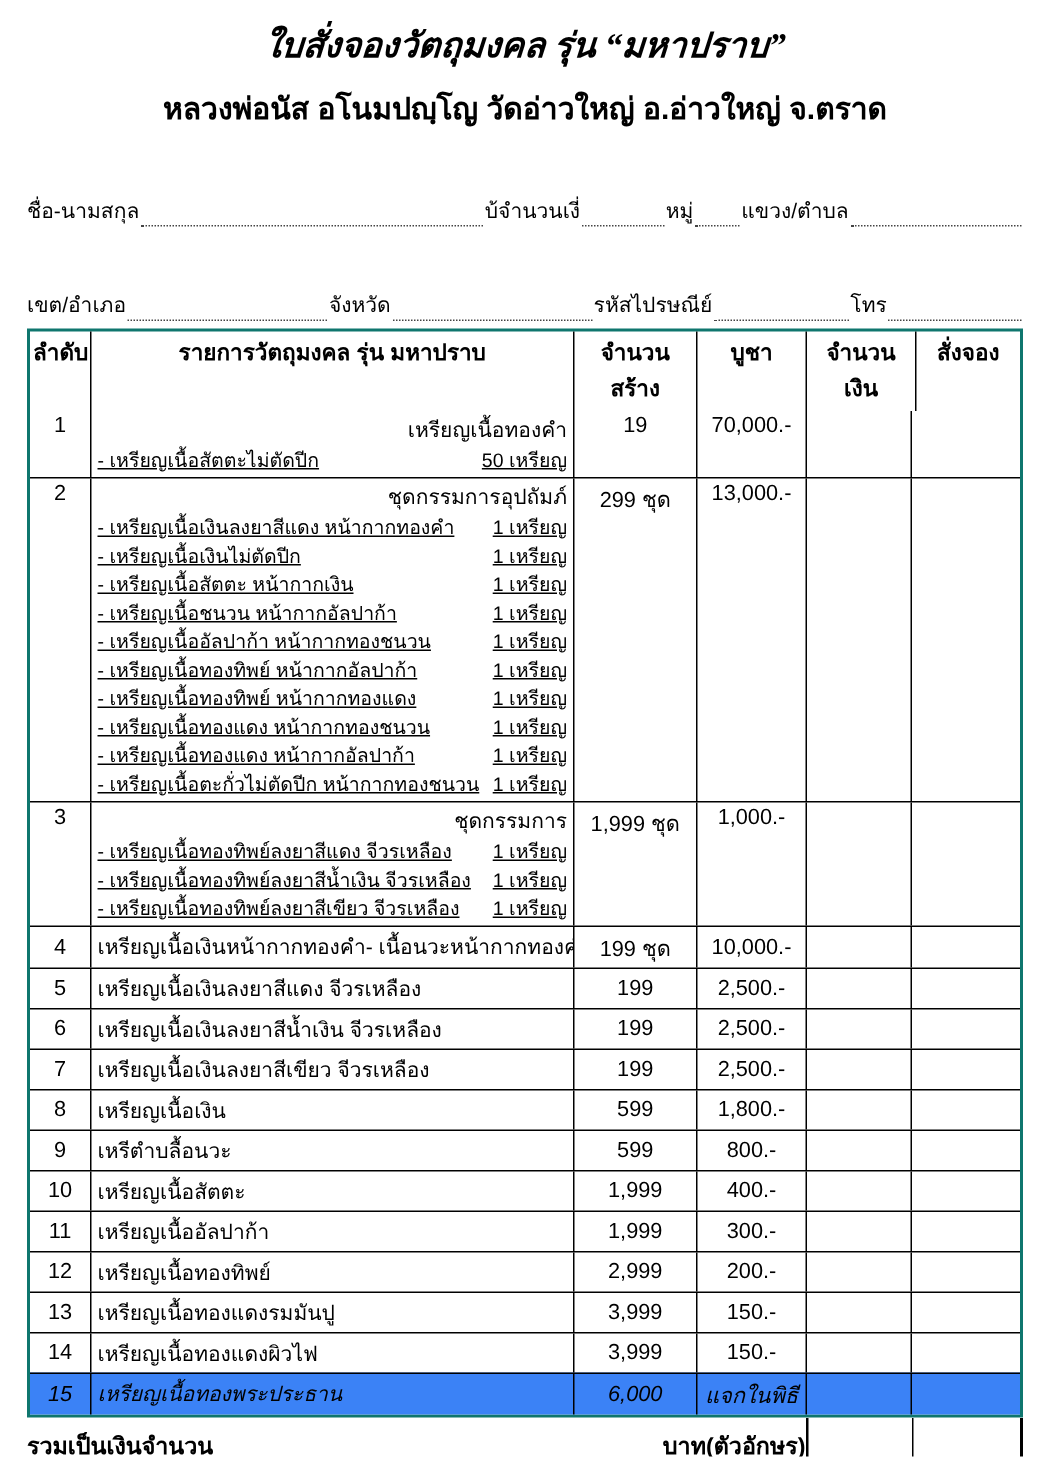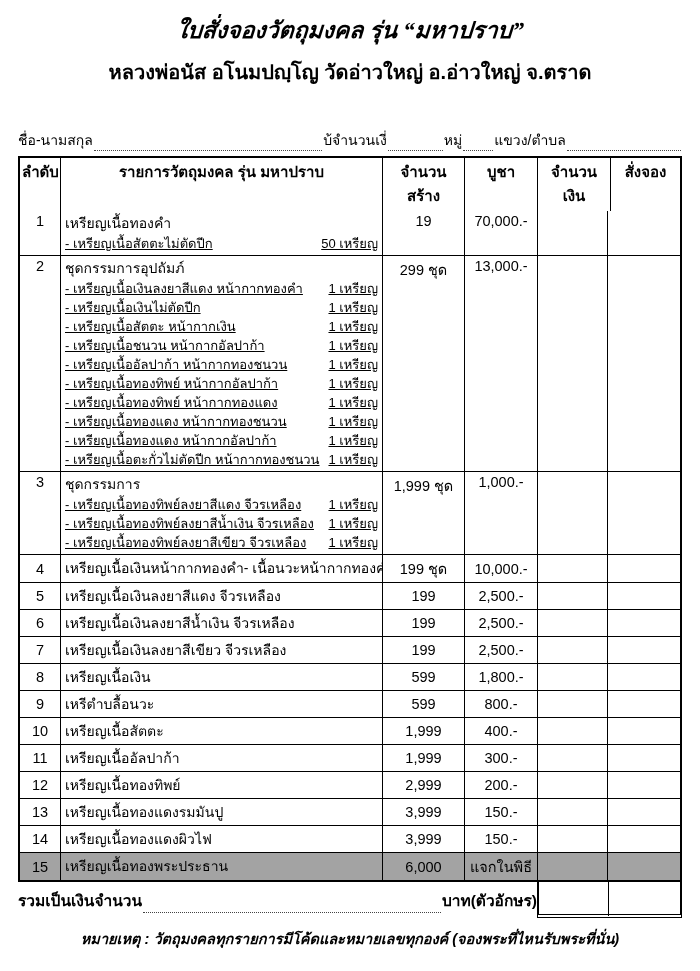--- a/index.html
+++ b/index.html
@@ -15,27 +15,27 @@
   .hdr-line3 { font-weight:bold; font-size:18px; margin-bottom:9px; }
 
   
   .info-line { display:flex; align-items:flex-end; font-size:14px; height:25px;margin-top:38px; }
   .lbl { white-space:nowrap; }
   .dots { border-bottom:1.2px dotted #444; height:14px; margin:0 1px; }
   .g1{flex-grow:1;} .g2{flex-grow:2;} .g3{flex-grow:3;} .g4{flex-grow:4;}
   .w30{width:30px;} .w55{width:55px;} .w90{width:90px;}
 
   
-  .tbl { width:664px; border:2px solid #000000; margin-top:5px; }
+  .tbl { width:664px; border:2px solid #0f766e; margin-top:5px; }
   .trow { display:flex; border-top:1px solid #000; }
   .trow:first-child { border-top:none; }
   .cell { border-left:1px solid #000; padding:2px 4px; font-size:14.5px; overflow:hidden; }
   .cell:first-child { border-left:none; }
   .c-no   { width:40px;  text-align:center; }
-  .c-item { width:322px; }
+  .c-item { width:322px;text-align:right; }
   .c-made { width:82px;  text-align:center; }
   .c-price{ width:73px;  text-align:center; }
   .c-order{ width:70px;  }
   .c-amt  { width:73px;  }
   .thead .cell { font-weight:bold; font-size:15px; text-align:center; padding:2px 2px 3px; }
   .trow.single .cell { min-height:26px; display:flex; align-items:center; justify-content:center; }
   .trow.single .c-item { justify-content:flex-start; }
   .trow.single .c-order, .trow.single .c-amt { justify-content:flex-start; }
   .item-main { font-size:14px; white-space:nowrap; line-height:21px; }
   .sub-line { display:flex; justify-content:space-between; font-size:13px; line-height:19px;text-decoration:underline; }
@@ -63,20 +63,30 @@
   </div>
 
   <div class="info-line">
     <span class="lbl">ชื่อ-นามสกุล</span>
     <span class="dots g4"></span>
     <span class="lbl">บ้จำนวนเงี่</span>
     <span class="dots w55"></span>
     <span class="lbl">หมู่</span>
     <span class="dots w30"></span>
     <span class="lbl">แขวง/ตำบล</span>
+    <span class="dots g2"></span>
+  </div>
+  <div class="info-line">
+    <span class="lbl">เขต/อำเภอ</span>
+    <span class="dots g3"></span>
+    <span class="lbl">จังหวัด</span>
+    <span class="dots g3"></span>
+    <span class="lbl">รหัสไปรษณีย์</span>
+    <span class="dots w90"></span>
+    <span class="lbl">โทร</span>
     <span class="dots g2"></span>
   </div>
 
   <div class="tbl">
     <div class="trow thead">
       <div class="cell c-no">ลำดับ</div>
       <div class="cell c-item">รายการวัตถุมงคล  รุ่น  มหาปราบ</div>
       <div class="cell c-made">จำนวนสร้าง</div>
       <div class="cell c-price">บูชา</div>
       <div class="cell c-amt">จำนวนเงิน</div>
@@ -272,21 +282,21 @@
         <div class="trow single">
           <div class="cell c-no">14</div>
           <div class="cell c-item">
             <div class="item-main">เหรียญเนื้อทองแดงผิวไฟ</div>
           </div>
           <div class="cell c-made">3,999</div>
           <div class="cell c-price">150.-</div>
           <div class="cell c-order"></div>
           <div class="cell c-amt"></div>
         </div>
-        <div class="trow single" style="background: #a3a3a3;">
+        <div class="trow single" style="background: #3b82f6; font-style: italic;">
           <div class="cell c-no">15</div>
           <div class="cell c-item">
             <div class="item-main">เหรียญเนื้อทองพระประธาน</div>
           </div>
           <div class="cell c-made">6,000</div>
           <div class="cell c-price">แจกในพิธี</div>
           <div class="cell c-order"></div>
           <div class="cell c-amt"></div>
         </div>
       </div>

